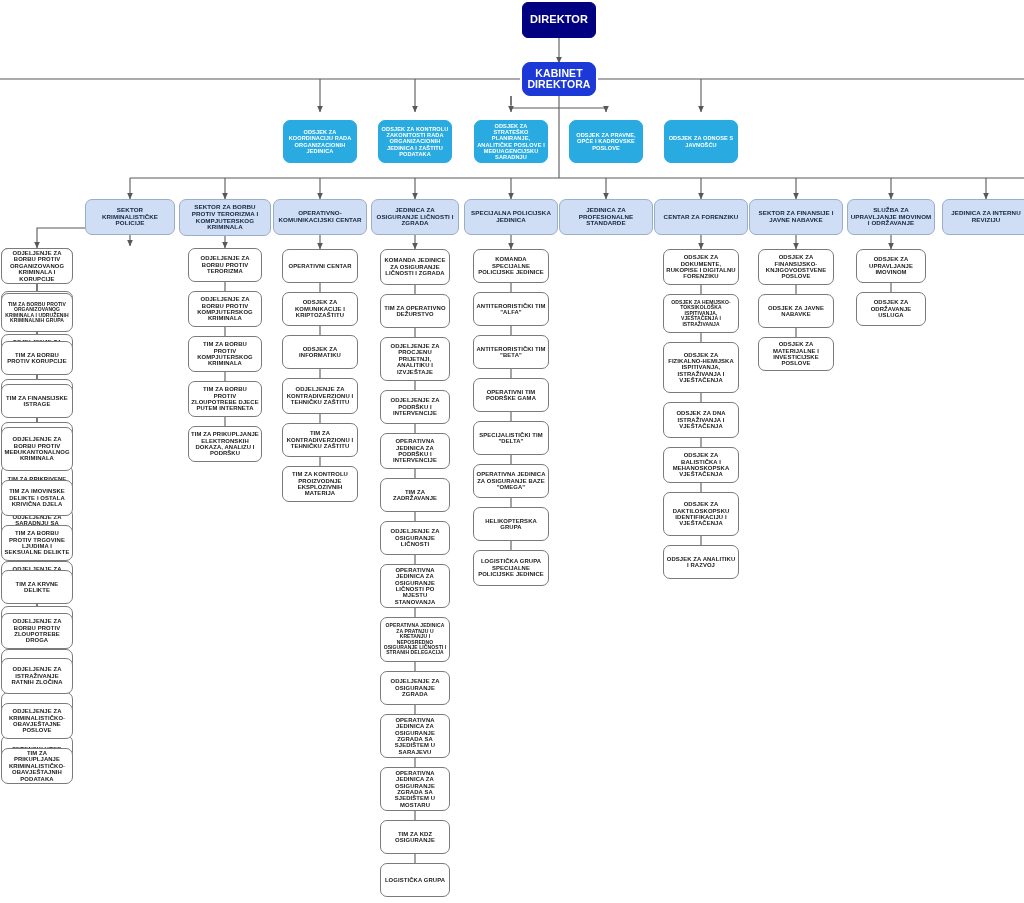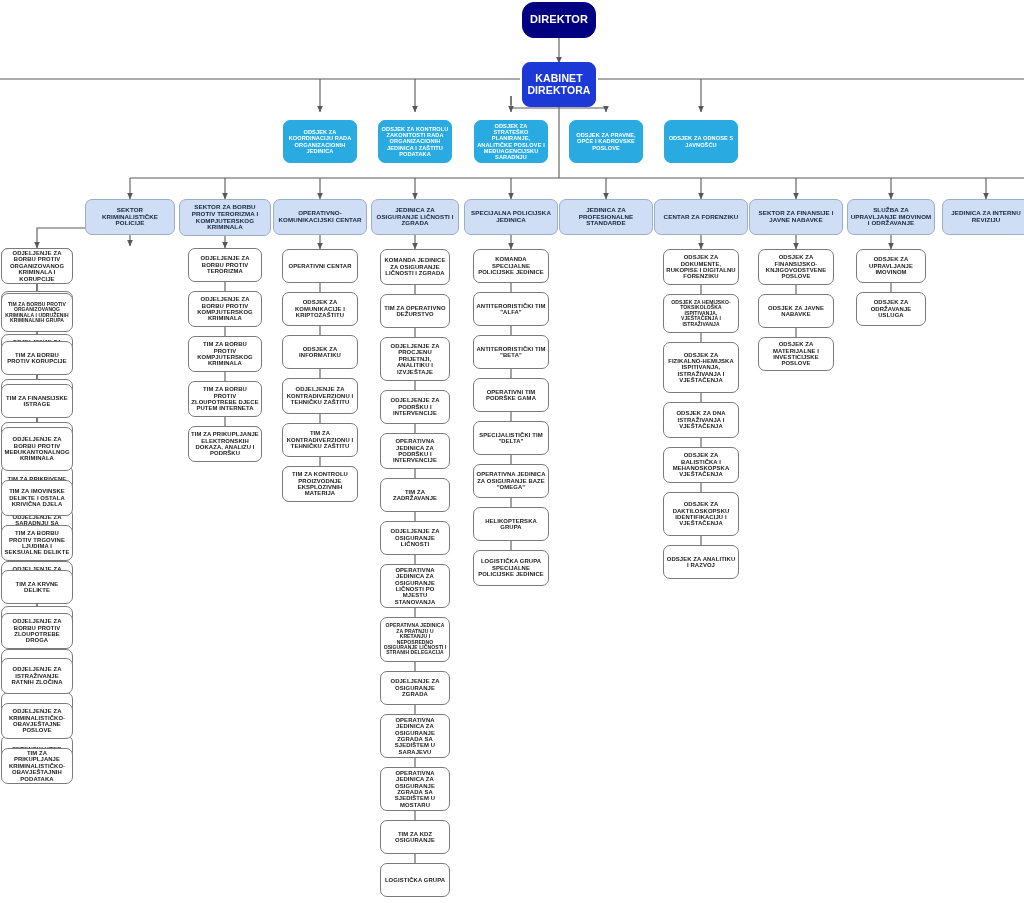--- a/index.html
+++ b/index.html
@@ -24,21 +24,21 @@
     letter-spacing:0.1px;
     overflow:hidden;
   }
   .node span { display:block; width:100%; }
 
   
   .lvl0 {
     background:#010080; color:#ffffff;
     font-size:11px; font-weight:bold;
     border:1px solid #010080;
-    border-radius:12px;
+    border-radius:6px;
   }
   
   .lvl1 {
     background:#1c39d8; color:#ffffff;
     font-size:10.5px; font-weight:bold;
     border:1px solid #1c39d8;
     border-radius:8px;
   }
   
   .lvl2 {
@@ -176,21 +176,21 @@
           <path d="M891,283 L891,292"></path>
           <path d="M891,235 L891,249" marker-end="url(#ar)"></path>
         </g>
     </g>
   </svg>
 
   <div class="node lvl0" style="left:522px; top:2px; width:74px; height:36px;">
     <span>DIREKTOR</span>
   </div>
 
-  <div class="node lvl1" style="left:522px; top:62px; width:74px; height:45px;">
+  <div class="node lvl1" style="left:522px; top:62px; width:74px; height:34px;">
     <span>KABINET DIREKTORA</span>
   </div>
 
   <div class="node lvl2" style="left:283px; top:120px; width:74px; height:43px;">
     <span>ODSJEK ZA KOORDINACIJU RADA ORGANIZACIONIH JEDINICA</span>
   </div>
   <div class="node lvl2" style="left:378px; top:120px; width:74px; height:43px;">
     <span>ODSJEK ZA KONTROLU ZAKONITOSTI RADA ORGANIZACIONIH JEDINICA I ZAŠTITU PODATAKA</span>
   </div>
   <div class="node lvl2" style="left:474px; top:120px; width:74px; height:43px;">

